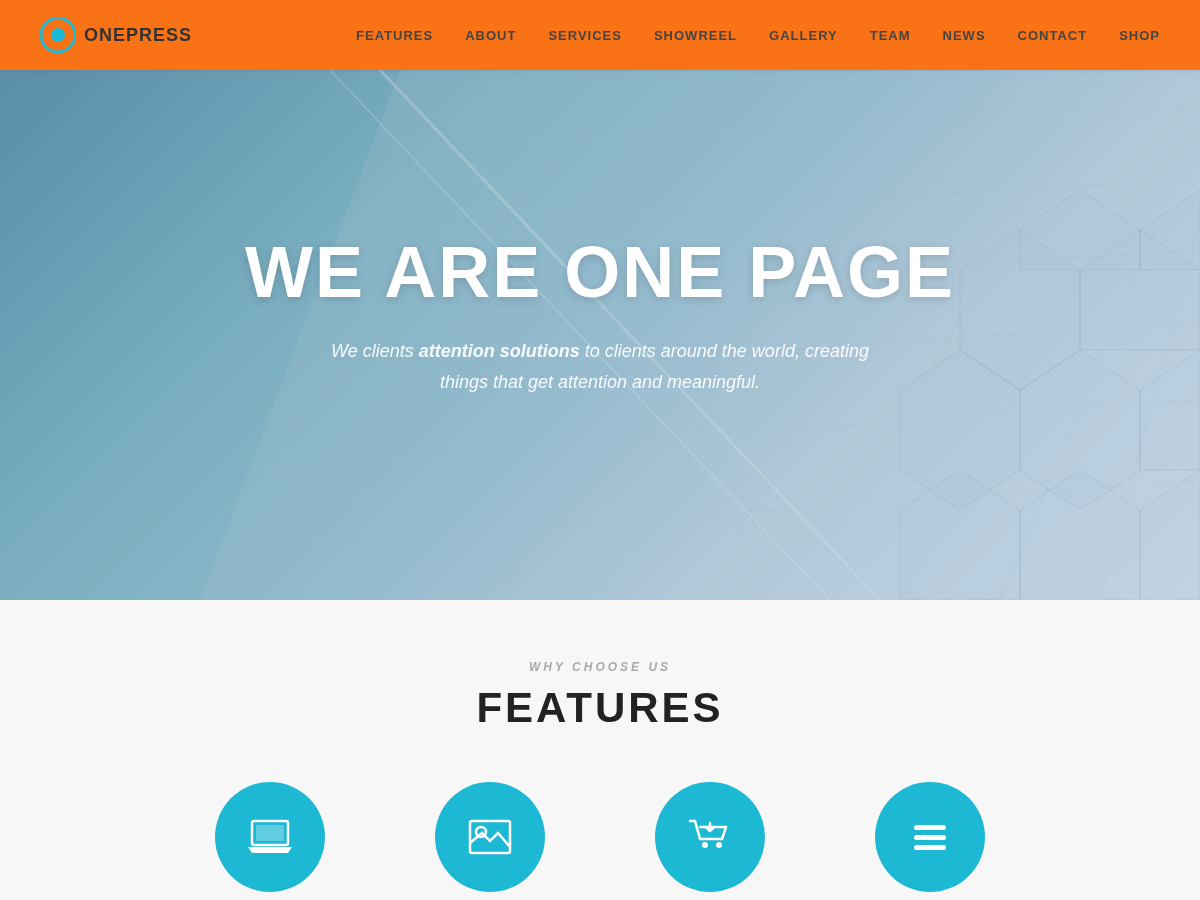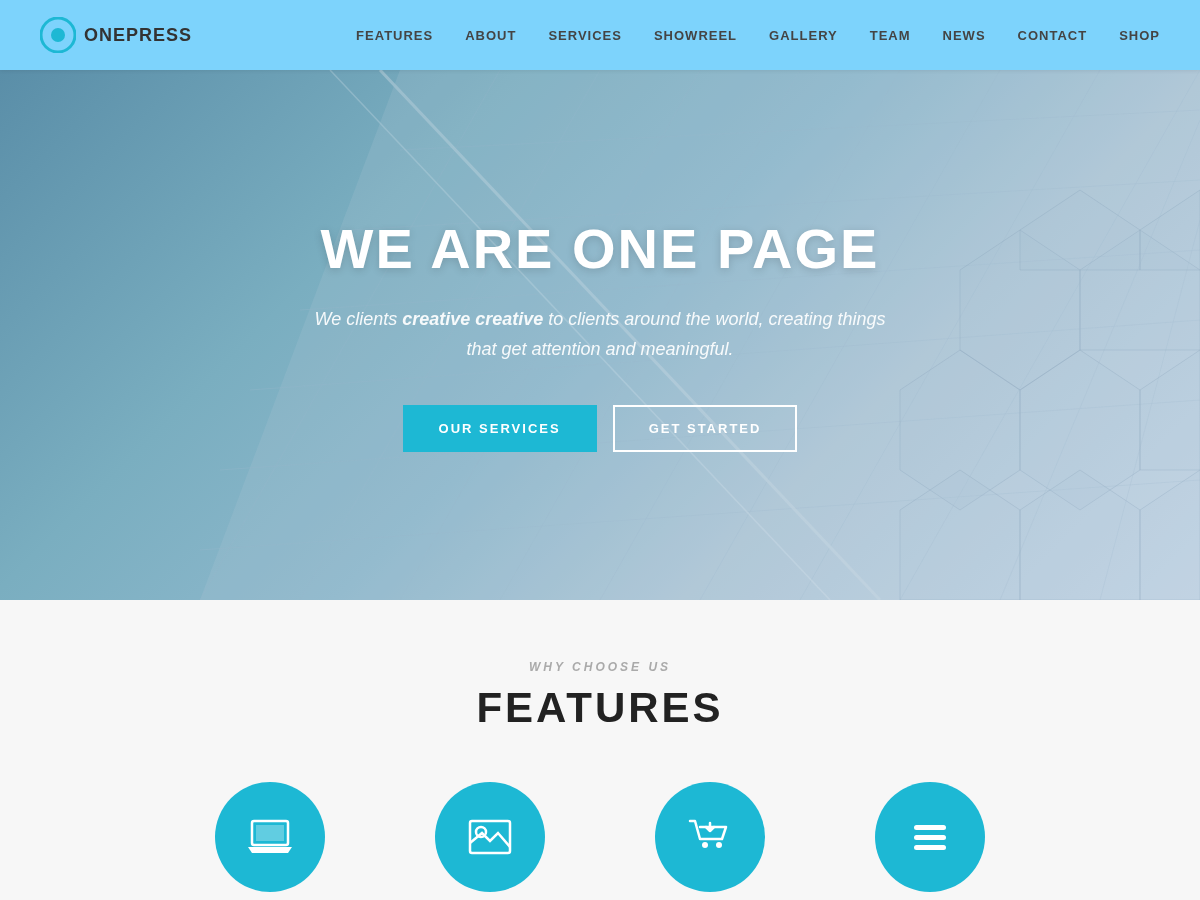--- a/index.html
+++ b/index.html
@@ -1,20 +1,20 @@
 <!DOCTYPE html>
 <html><head>
   <meta charset="utf-8">
   <style>
     * { margin: 0; padding: 0; box-sizing: border-box; }
     body { font-family: 'Helvetica Neue', Arial, sans-serif; background: #f5f5f5; }
 
     
     .navbar {
-      background: #7dd3fc;
+      background: #f97316;
       height: 70px;
       display: flex;
       align-items: center;
       justify-content: space-between;
       padding: 0 40px;
       box-shadow: 0 1px 4px rgba(0,0,0,0.08);
       position: relative;
       z-index: 10;
     }
     .logo-wrap {
@@ -72,21 +72,21 @@
       opacity: 0.55;
     }
     .hero-content {
       position: relative;
       z-index: 2;
       text-align: center;
       color: #fff;
       padding: 0 20px;
     }
     .hero-title {
-      font-size: 56px;
+      font-size: 72px;
       font-weight: 900;
       letter-spacing: 2px;
       text-transform: uppercase;
       line-height: 1.1;
       margin-bottom: 24px;
       text-shadow: 0 2px 8px rgba(0,0,0,0.15);
     }
     .hero-subtitle {
       font-size: 18px;
       font-style: italic;
@@ -251,26 +251,22 @@
       </g>
 
       <line x1="380" y1="0" x2="880" y2="530" stroke="rgba(200,215,225,0.8)" stroke-width="3"></line>
 
       <line x1="330" y1="0" x2="830" y2="530" stroke="rgba(220,230,238,0.5)" stroke-width="1.5"></line>
     </svg>
   </div>
   <div class="hero-content">
     <h1 class="hero-title">WE ARE ONE PAGE</h1>
     <p class="hero-subtitle">
-      <span>We clients </span><strong>creative creative</strong><span> to clients around the world, creating things that get attention and meaningful.</span>
+      <span>We clients </span><strong>attention solutions</strong><span> to clients around the world, creating things that get attention and meaningful.</span>
     </p>
-    <div class="hero-buttons">
-      <button class="btn-primary">OUR SERVICES</button>
-      <button class="btn-secondary">GET STARTED</button>
-    </div>
   </div>
 </section>
 
 <section class="features-section">
   <p class="features-eyebrow">WHY CHOOSE US</p>
   <h2 class="features-title">FEATURES</h2>
   <div class="features-grid">
 
     <div class="feature-item">
       <div class="feature-icon-circle">

